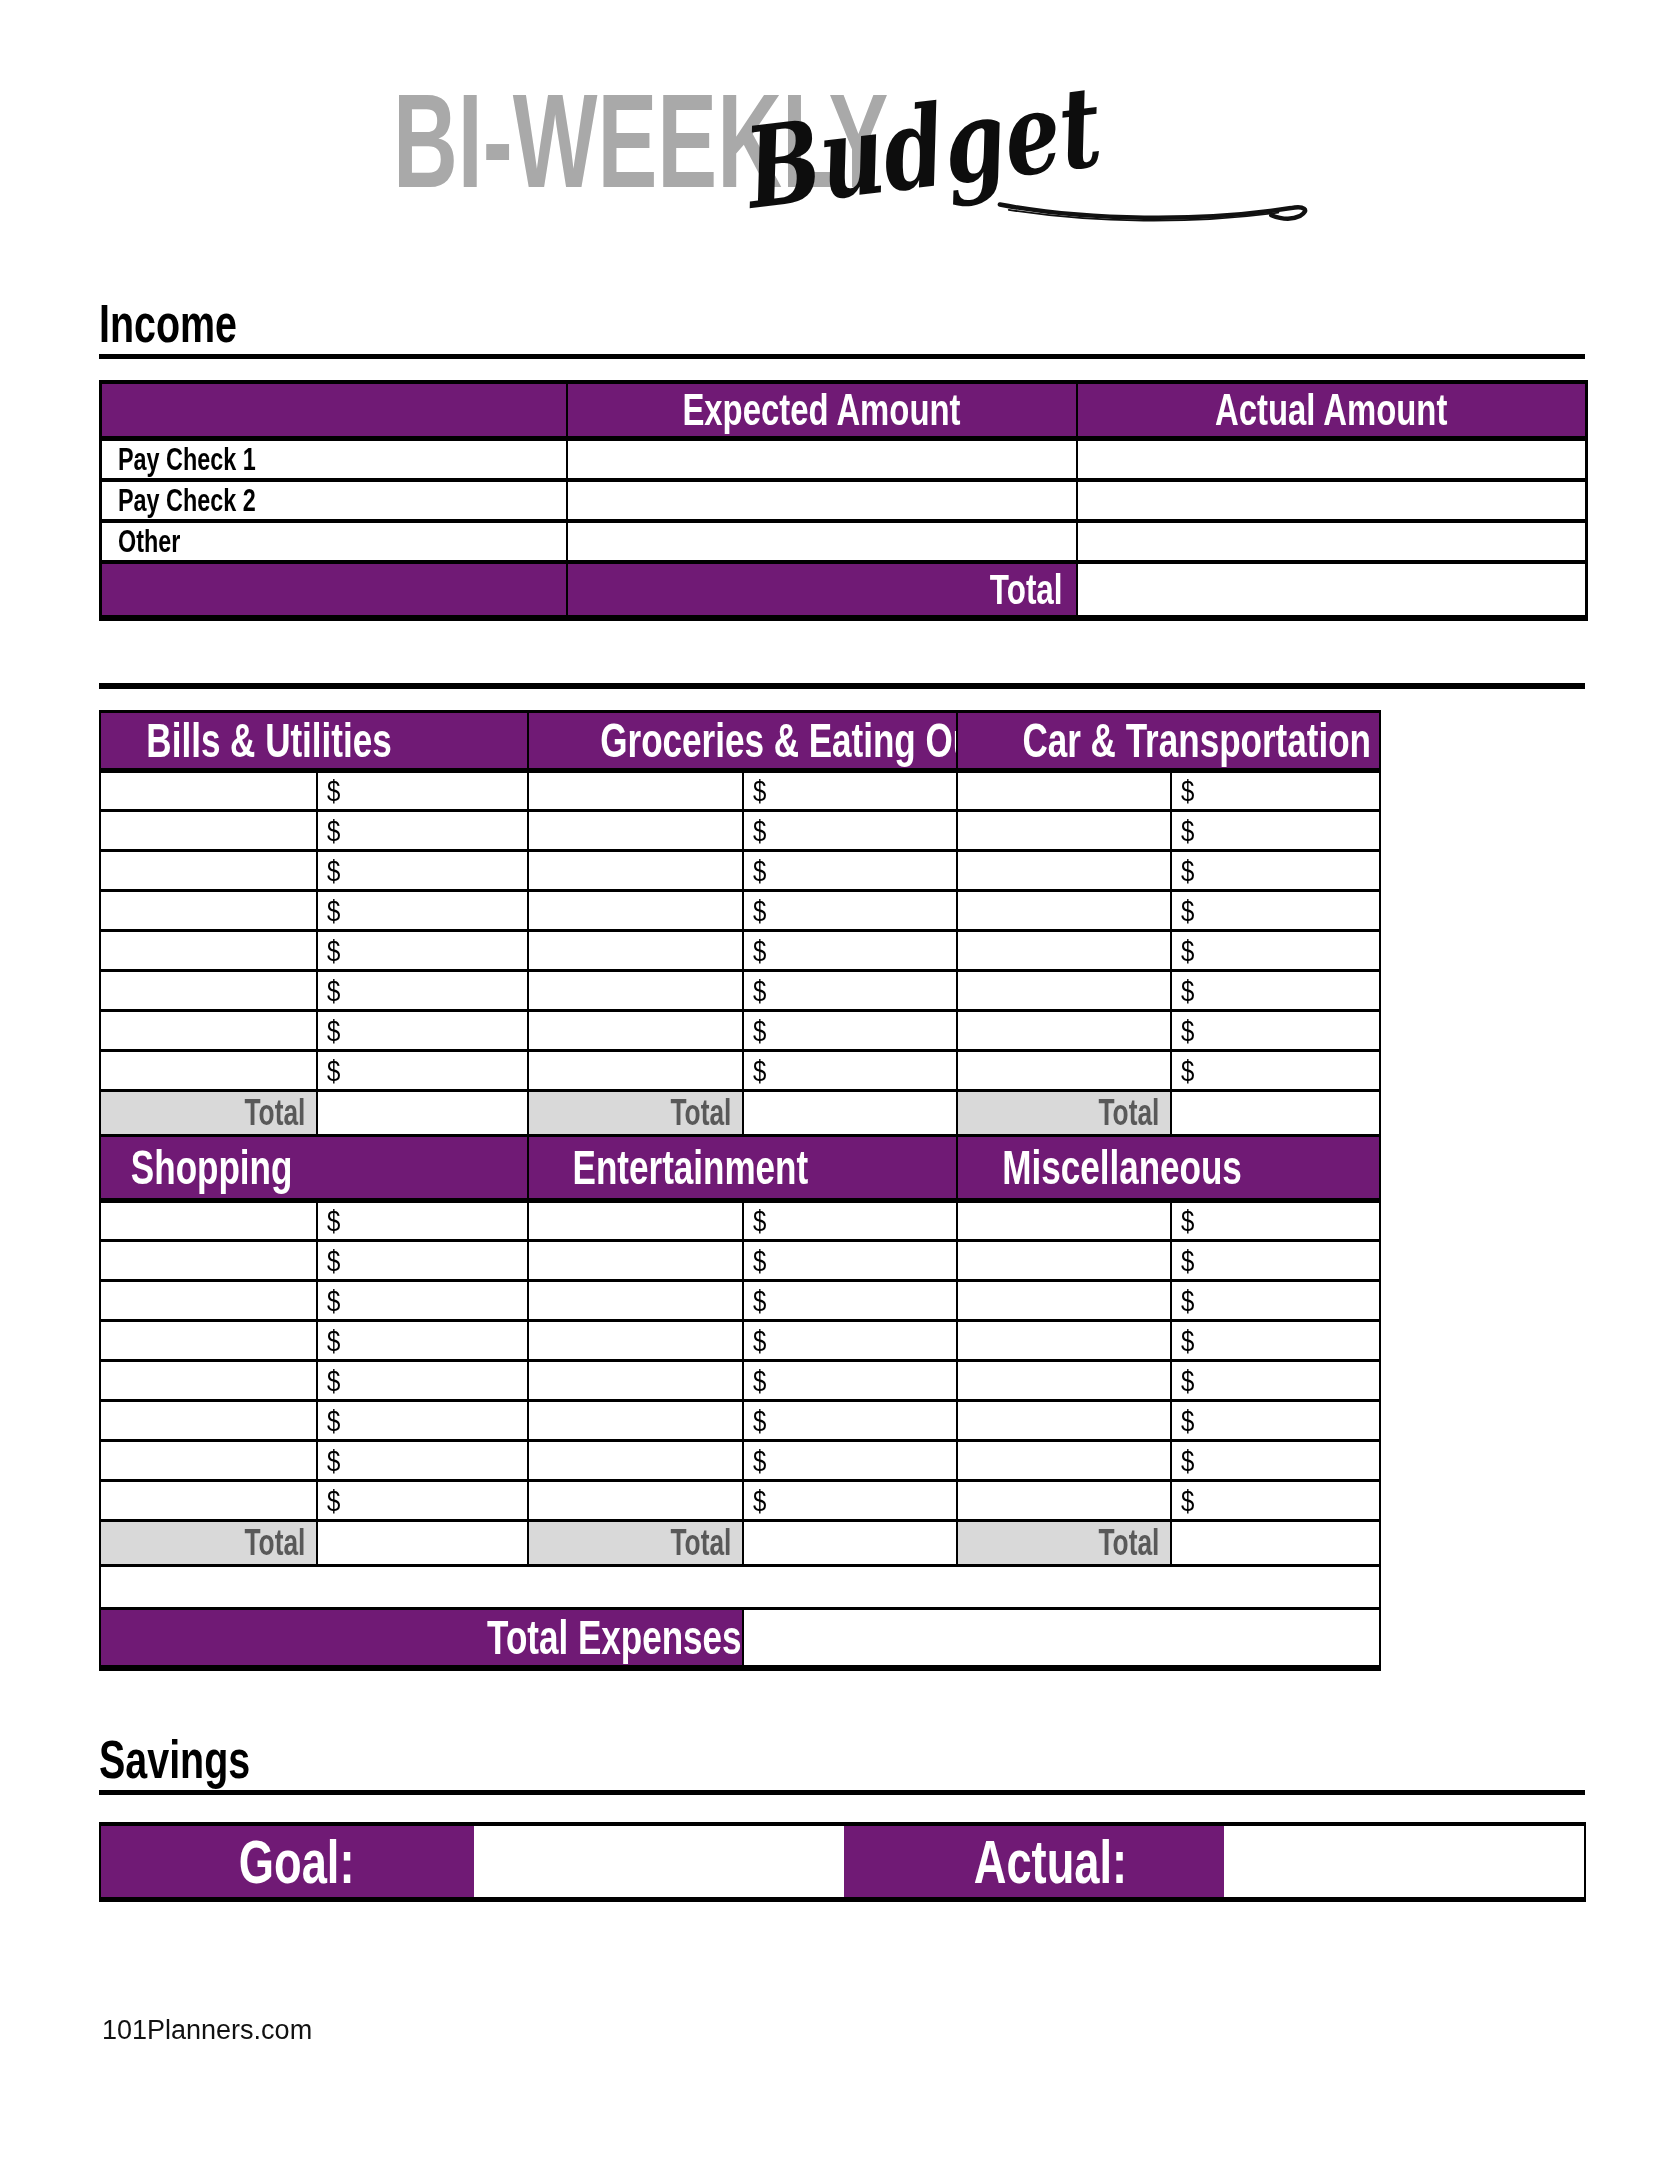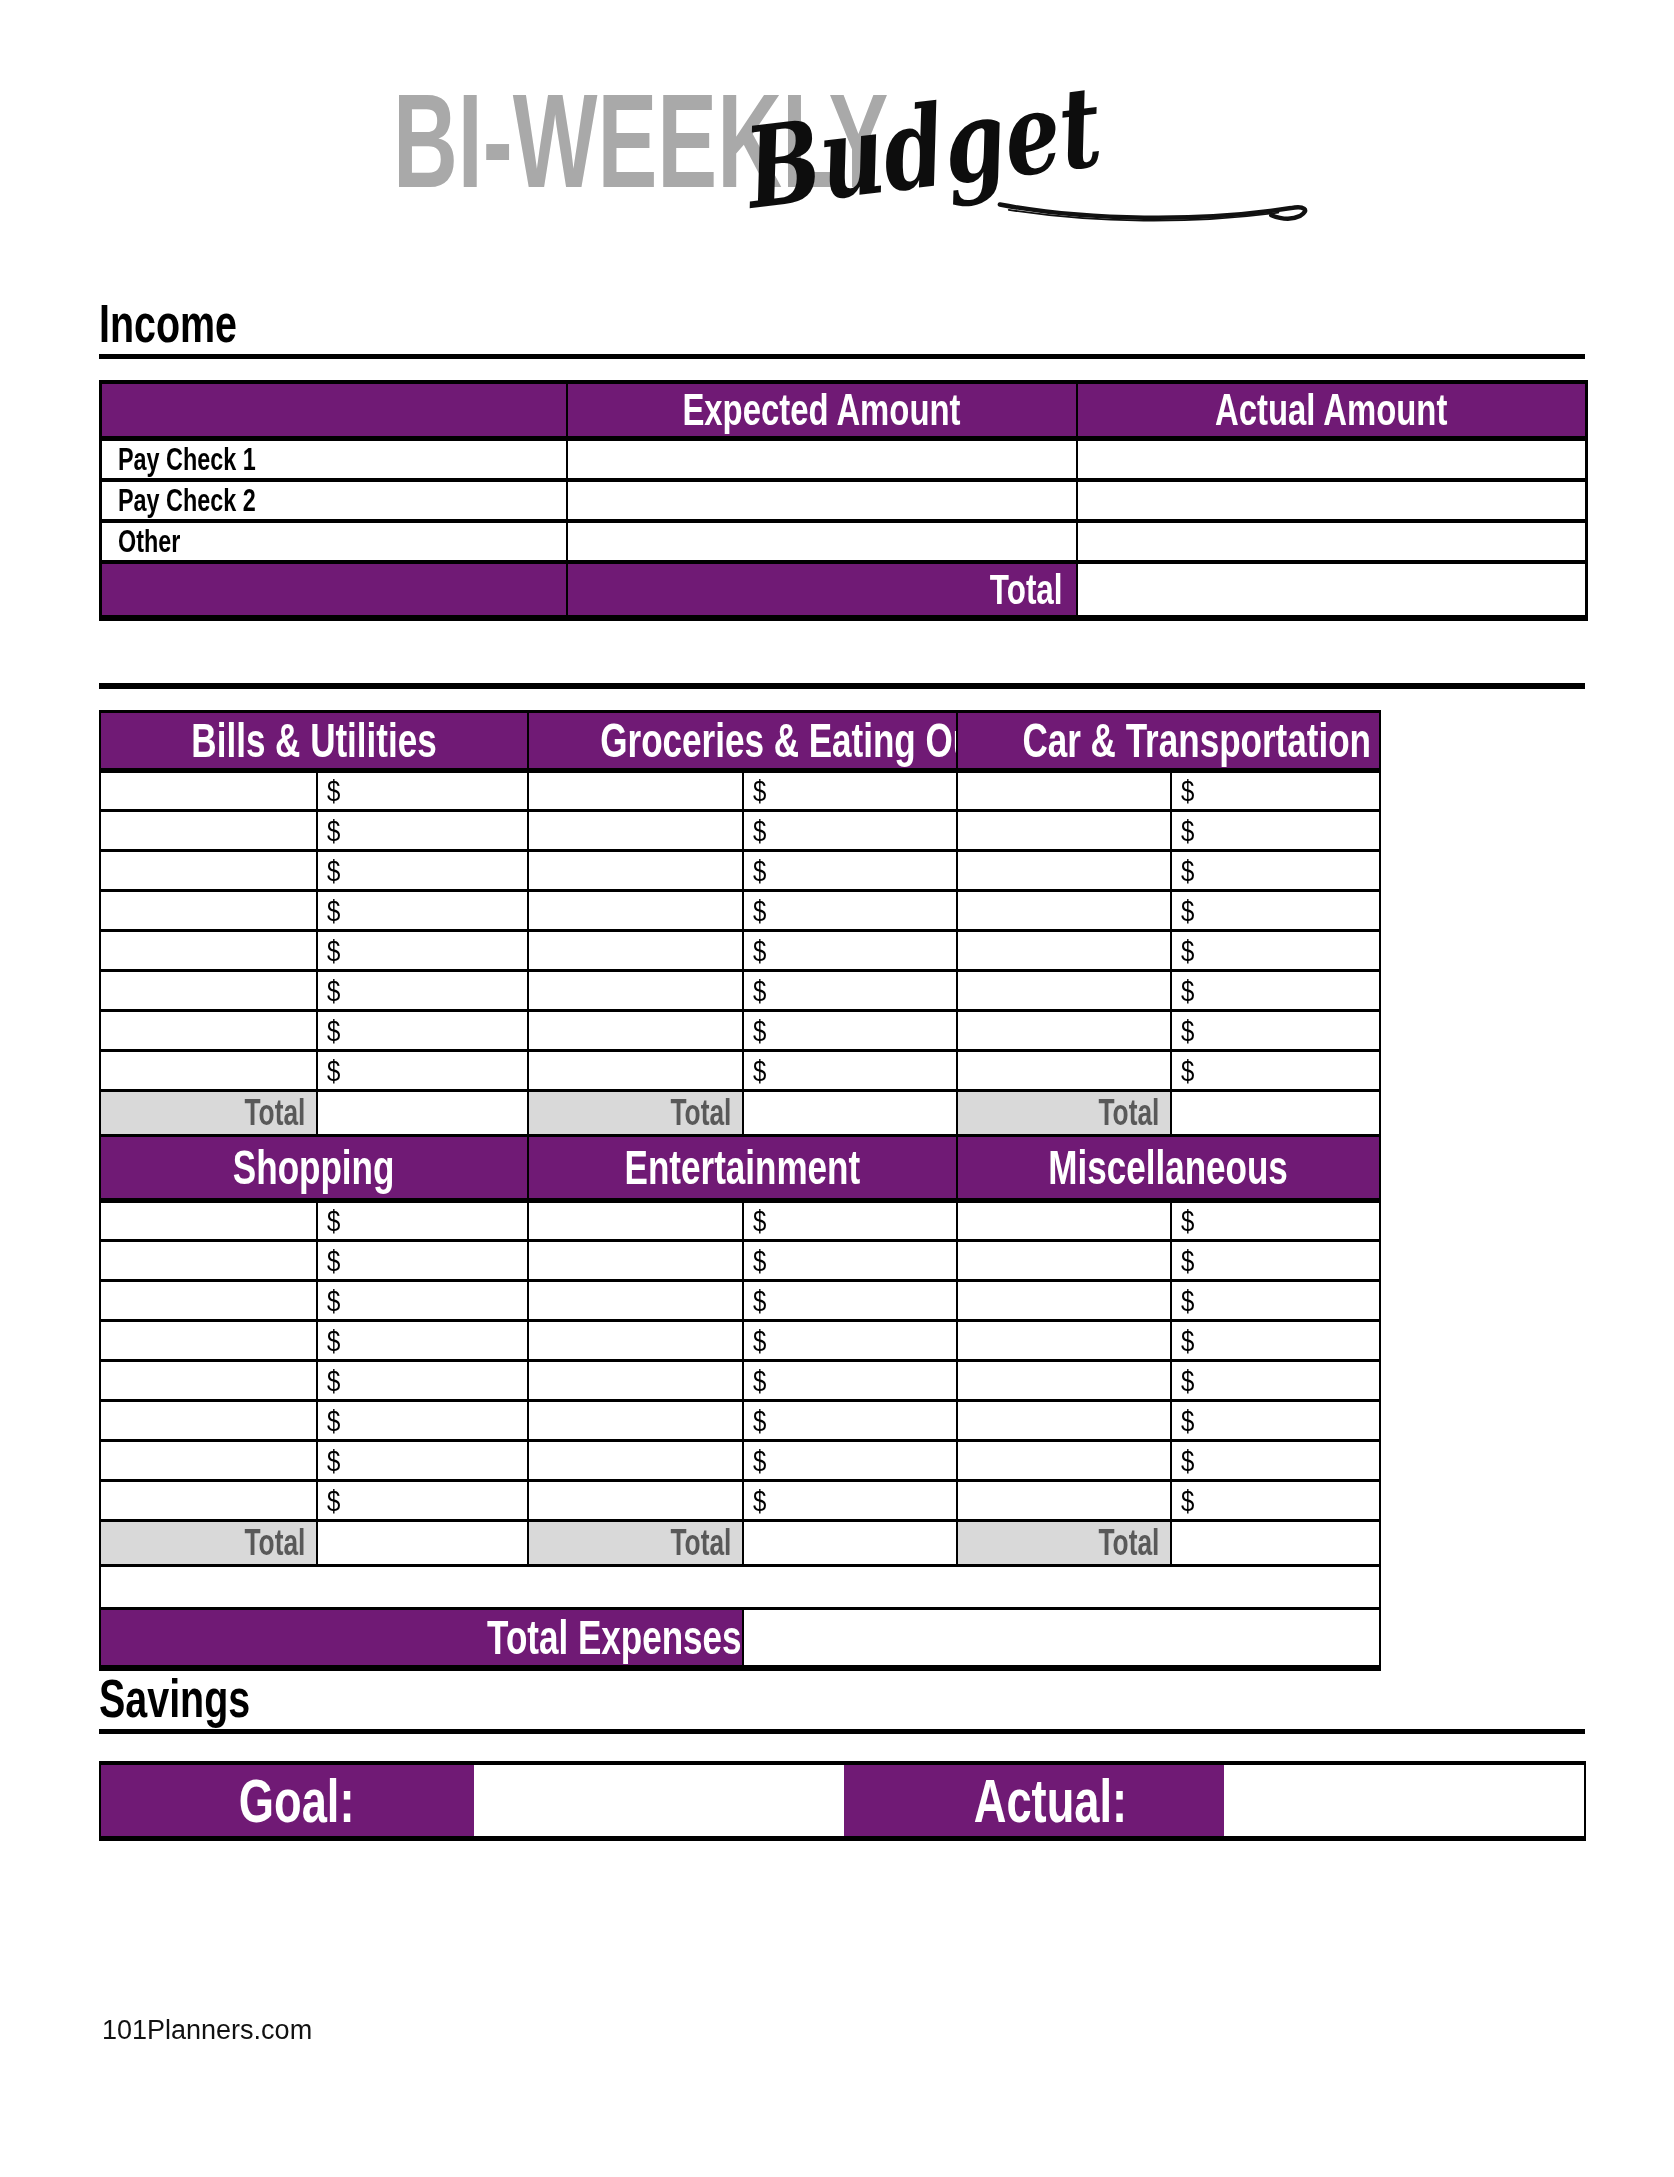--- a/index.html
+++ b/index.html
@@ -34,21 +34,21 @@
   .cnr{transform:scaleX(0.73);transform-origin:100% 50%;}
   .cnt{transform:scaleX(0.67);transform-origin:0 0;}
   .cns{transform:scaleX(0.78);transform-origin:0 80%;display:inline-block;}
   .cnd{transform:scaleX(0.80);transform-origin:0 50%;display:inline-block;}
 
   
   .content{padding:0 90px 0 99px;}
   .sec-h{margin:0;font-size:54px;line-height:1;font-weight:bold;color:#000;}
   .sec-income{margin-top:0;}
   .sec-expenses{margin-top:62px;}
-  .sec-savings{}
+  .sec-savings{margin-top:61px;}
   .rule{height:5.4px;background:#000;margin-top:3.6px;}
 
   
   .tbl{border-collapse:collapse;table-layout:fixed;}
   .tbl td{padding:0;vertical-align:middle;overflow:hidden;}
   .bg-h{background:#701a75;}
   .bg-lt{background:#d9d9d9;}
 
   
   .income{width:1485px;margin-top:21.5px;border:3.6px solid #000;border-bottom-width:6.3px;}
@@ -63,21 +63,21 @@
 
   
   .expenses{width:1280px;margin-top:21.5px;border:2.7px solid #000;border-bottom-width:6.3px;}
   .expenses td{border:2.7px solid #000;border-top-width:3.6px;border-bottom-width:3.6px;}
   .expenses tr.rh1{height:57px;}
   .expenses tr.rh2{height:65px;}
   .expenses tr.rb{height:40px;}
   .expenses tr.rt{height:40px;}
   .expenses tr.rsp{height:43px;}
   .expenses tr.rte{height:54px;}
-  .expenses .gh{font-size:48px;font-weight:bold;color:#fff;text-align:center;border-bottom-width:5.4px;margin-left:48px;}
+  .expenses .gh{font-size:48px;font-weight:bold;color:#fff;text-align:left;border-bottom-width:5.4px;margin-left:48px;}
   .expenses .amt{text-align:left;padding-left:9px;font-size:30px;font-weight:normal;}
   .expenses .tl{font-size:36px;font-weight:bold;color:#595959;text-align:right;padding-right:10.7px;}
   .expenses .te{font-size:48px;font-weight:bold;color:#fff;text-align:right;padding-right:0;}
 
   
   .savings{width:1485px;margin-top:27px;border:2.7px solid #000;border-top-width:4.5px;border-bottom-width:5.4px;}
   .savings td{border:0;}
   .savings tr{height:57px;}
   .savings .sg{font-size:62px;font-weight:bold;color:#fff;text-align:center;padding-right:24px;}
 

